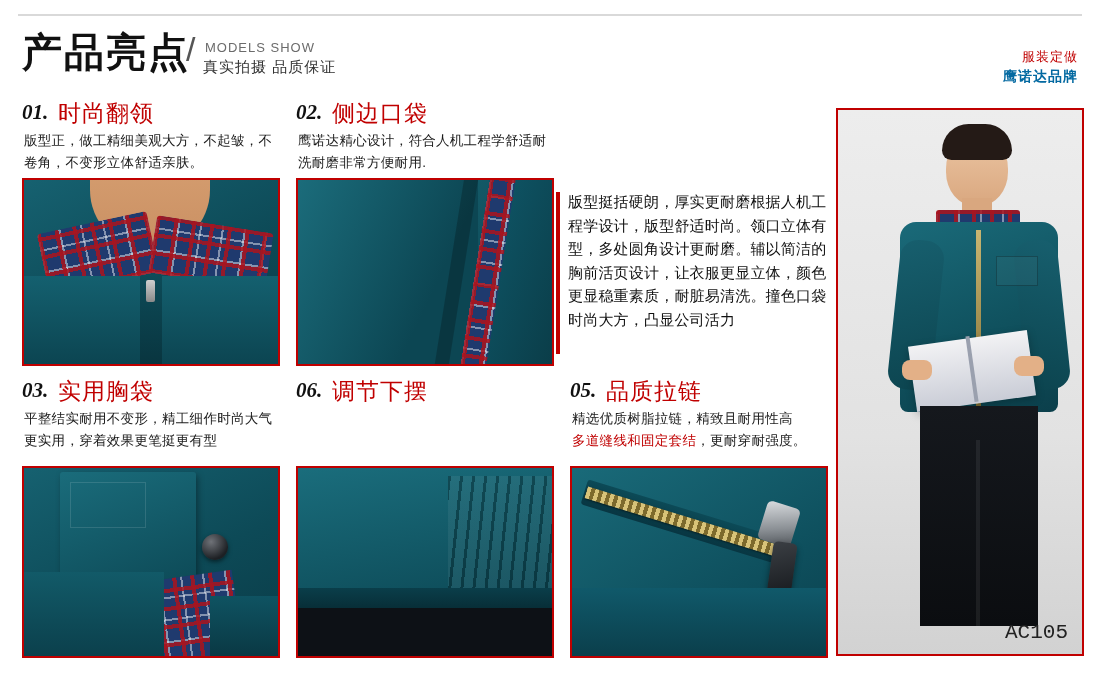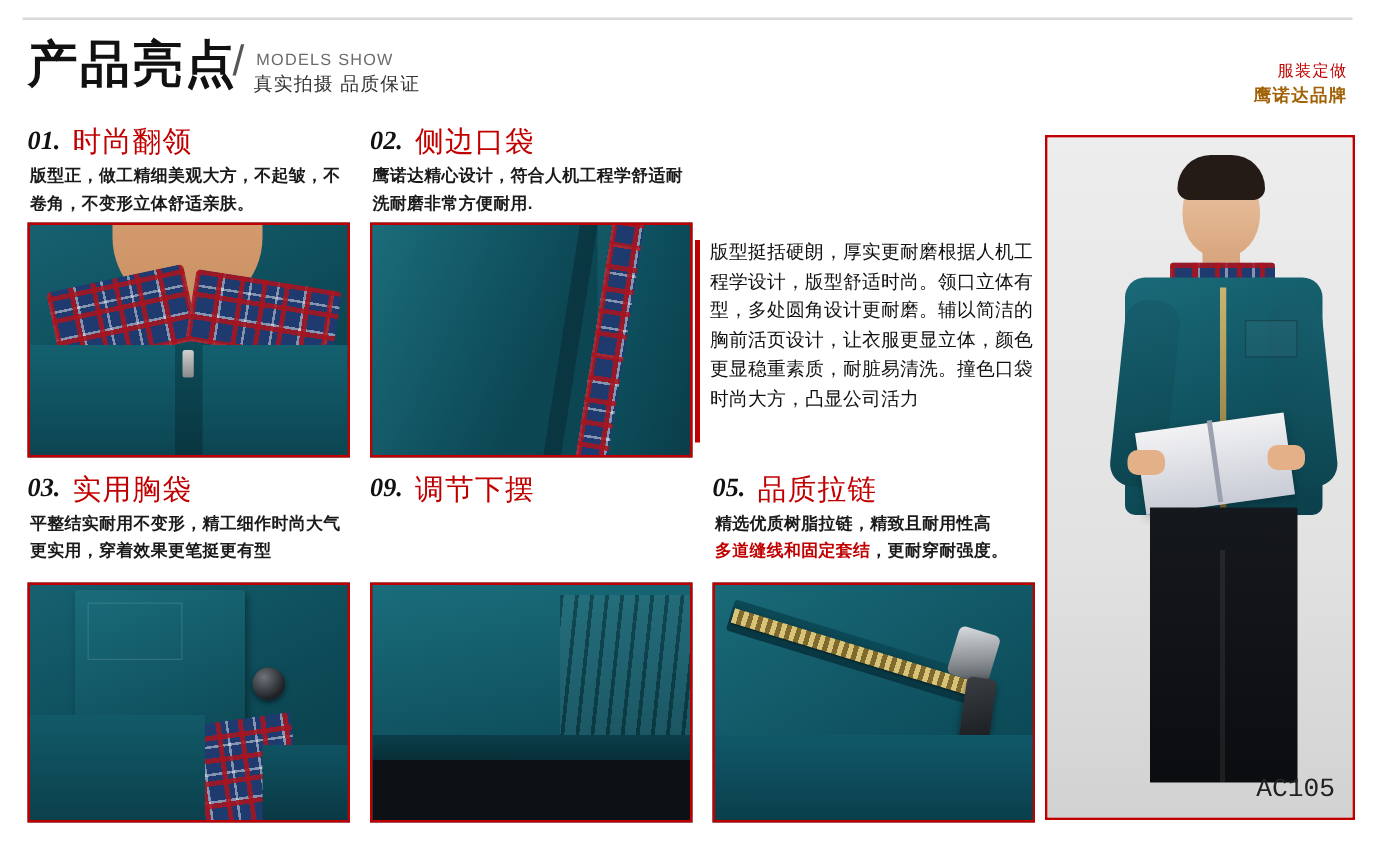--- a/index.html
+++ b/index.html
@@ -63,21 +63,21 @@
     right: 22px; top: 48px;
     font-size: 13px;
     color: #c00000;
     letter-spacing: 1px;
     text-align: right;
   }
   #brand-line2 {
     position: absolute;
     right: 22px; top: 68px;
     font-size: 14px;
-    color: #a16207;
+    color: #0369a1;
     font-weight: bold;
     letter-spacing: 1px;
     text-align: center;
   }
 
   
   .feat-num {
     position: absolute;
     font-size: 21px;
     font-weight: bold;
@@ -91,21 +91,20 @@
     font-weight: normal;
     color: #c00000;
     letter-spacing: 1px;
   }
   .feat-desc {
     position: absolute;
     font-size: 13.5px;
     color: #1a1a1a;
     line-height: 22px;
     letter-spacing: 0.3px;
-    font-weight: bold;
   }
   .feat-desc .hl { color: #c00000; }
 
   
   .photo {
     position: absolute;
     border: 2px solid #c00000;
     overflow: hidden;
     background: #0d4f5e;
   }
@@ -225,21 +224,21 @@
     <div style="position:absolute; left:36px; top:4px; width:136px; height:112px; background:linear-gradient(160deg,#1a6c7b,#0d4a57); border-radius:3px; box-shadow: 2px 3px 6px rgba(0,0,0,0.35);"></div>
     <div style="position:absolute; left:46px; top:14px; width:76px; height:46px; border:1px solid rgba(255,255,255,0.12);"></div>
 
     <div style="position:absolute; left:178px; top:66px; width:26px; height:26px; border-radius:50%; background:radial-gradient(circle at 35% 30%, #6f7278, #1d2024 70%); box-shadow:0 2px 4px rgba(0,0,0,0.5);"></div>
 
     <div class="plaid" style="position:absolute; left:118px; top:108px; width:96px; height:86px; transform:rotate(-8deg);"></div>
     <div style="position:absolute; left:-10px; top:104px; width:150px; height:100px; background:linear-gradient(180deg,#125a68,#0a3b47);"></div>
     <div style="position:absolute; left:186px; top:128px; width:90px; height:70px; background:linear-gradient(180deg,#0f5362,#09343f);"></div>
   </div>
 
-  <div class="feat-num" style="left:296px; top:378px;">09.</div>
+  <div class="feat-num" style="left:296px; top:378px;">06.</div>
   <div class="feat-title" style="left:332px; top:376px;">调节下摆</div>
 
   <div class="photo" style="left:296px; top:466px; width:258px; height:192px;">
     <div class="inner bg-teal2"></div>
     <div style="position:absolute; left:0; top:0; width:258px; height:136px; background:linear-gradient(170deg,#1a6d7c,#0c4855);"></div>
 
     <div style="position:absolute; left:150px; top:8px; width:108px; height:128px;
       background-image: repeating-linear-gradient(96deg, rgba(0,0,0,0.28) 0 3px, rgba(255,255,255,0.06) 3px 12px);"></div>
     <div style="position:absolute; left:0; top:120px; width:258px; height:24px; background:linear-gradient(180deg,#0a3e4a,#072b34);"></div>
     <div style="position:absolute; left:0; top:140px; width:258px; height:52px; background:#0d1116;"></div>

